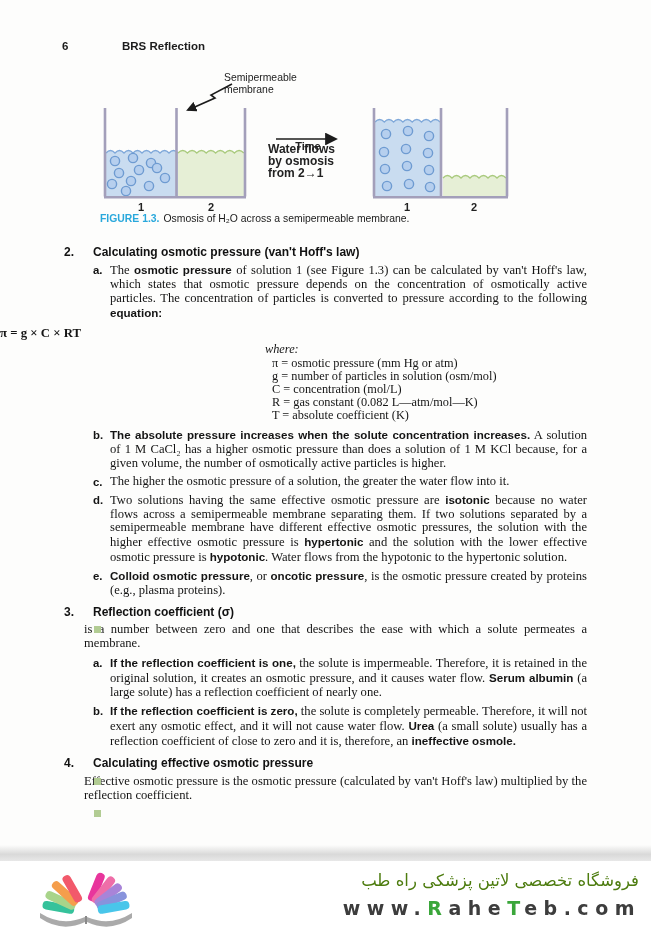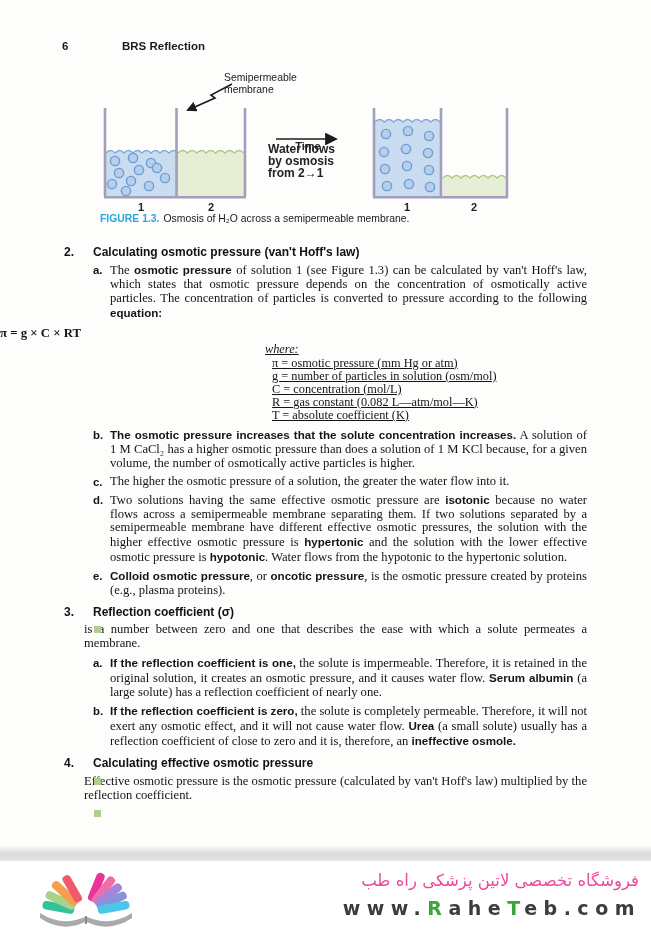--- a/index.html
+++ b/index.html
@@ -29,32 +29,32 @@
   .bodytext b { font-family:"Liberation Sans", sans-serif; font-size:11.6px; }
   .sec-head { position:relative; padding-left:93px; margin-top:6px;
     font-family:"Liberation Sans", sans-serif; font-weight:bold; font-size:12px; color:#111; }
   .sec-head .num { position:absolute; left:64px; top:0; }
   .l-item { position:relative; padding-left:110px; margin-top:4px; }
   .l-marker { position:absolute; left:93px; top:1px; font-family:"Liberation Sans", sans-serif;
     font-weight:bold; font-size:11.4px; }
   .b-item { position:relative; padding-left:76px; margin-top:4px;margin-left:8px; }
   .b-square { position:absolute; left:86px; top:3px; width:7px; height:7px; background:#b2cc93; }
   .eq-line { margin-top:6px; font-weight:bold; font-size:12.8px; }
-  .where-block { padding-left:265px; margin-top:3px; margin-bottom:6px; font-size:12.3px; line-height:13.1px;text-decoration:underline; }
+  .where-block { padding-left:265px; margin-top:3px; margin-bottom:6px; font-size:12.3px; line-height:13.1px; }
   .where-label { font-style:italic; }
   .where-line { padding-left:7px; }
 
   
   .fade-bar { position:absolute; left:0; top:845px; width:651px; height:17px;
     background:linear-gradient(to bottom, rgba(225,225,225,0) 0%, rgba(205,205,205,0.75) 55%, rgba(233,233,233,0.95) 100%); }
 
   
   .footer { position:absolute; left:0; top:861px; width:651px; height:68px; background:#ffffff; }
   .footer .fa-name { position:absolute; right:12px; top:10px; direction:rtl;
-    font-family:"DejaVu Sans", sans-serif; font-size:16.5px; color:#ec4899; }
+    font-family:"DejaVu Sans", sans-serif; font-size:16.5px; color:#4d7c0f; }
   .footer .site-url { position:absolute; right:10px; top:36px;
     font-family:"DejaVu Sans", sans-serif; font-weight:bold; font-size:19px;
     letter-spacing:6.5px; color:#3d3d3d; cursor:pointer; }
   .footer .site-url .green { color:#3aa63a; }
   .logo { position:absolute; left:34px; top:8px; }
 
   svg.diagram { position:absolute; left:0; top:0; }
 </style>
 </head>
 <body>
@@ -158,21 +158,21 @@
       <div class="where-label">where:</div>
       <div class="where-line">π = osmotic pressure (mm Hg or atm)</div>
       <div class="where-line">g = number of particles in solution (osm/mol)</div>
       <div class="where-line">C = concentration (mol/L)</div>
       <div class="where-line">R = gas constant (0.082 L—atm/mol—K)</div>
       <div class="where-line">T = absolute coefficient (K)</div>
     </div>
 
     <div class="l-item">
       <span class="l-marker">b.</span>
-      <span><b>The osmotic pressure increases that the solute concentration increases.</b><span> A solution of 1 M CaCl₂ has a higher osmotic pressure than does a solution of 1 M KCl because, for a given volume, the number of osmotically active particles is higher.</span></span>
+      <span><b>The absolute pressure increases when the solute concentration increases.</b><span> A solution of 1 M CaCl₂ has a higher osmotic pressure than does a solution of 1 M KCl because, for a given volume, the number of osmotically active particles is higher.</span></span>
     </div>
     <div class="l-item">
       <span class="l-marker">c.</span>
       <span><span>The higher the osmotic pressure of a solution, the greater the water flow into it.</span></span>
     </div>
     <div class="l-item">
       <span class="l-marker">d.</span>
       <span><span>Two solutions having the same effective osmotic pressure are </span><b>isotonic</b><span> because no water flows across a semipermeable membrane separating them. If two solutions separated by a semipermeable membrane have different effective osmotic pressures, the solution with the higher effective osmotic pressure is </span><b>hypertonic</b><span> and the solution with the lower effective osmotic pressure is </span><b>hypotonic</b><span>. Water flows from the hypotonic to the hypertonic solution.</span></span>
     </div>
     <div class="l-item">

